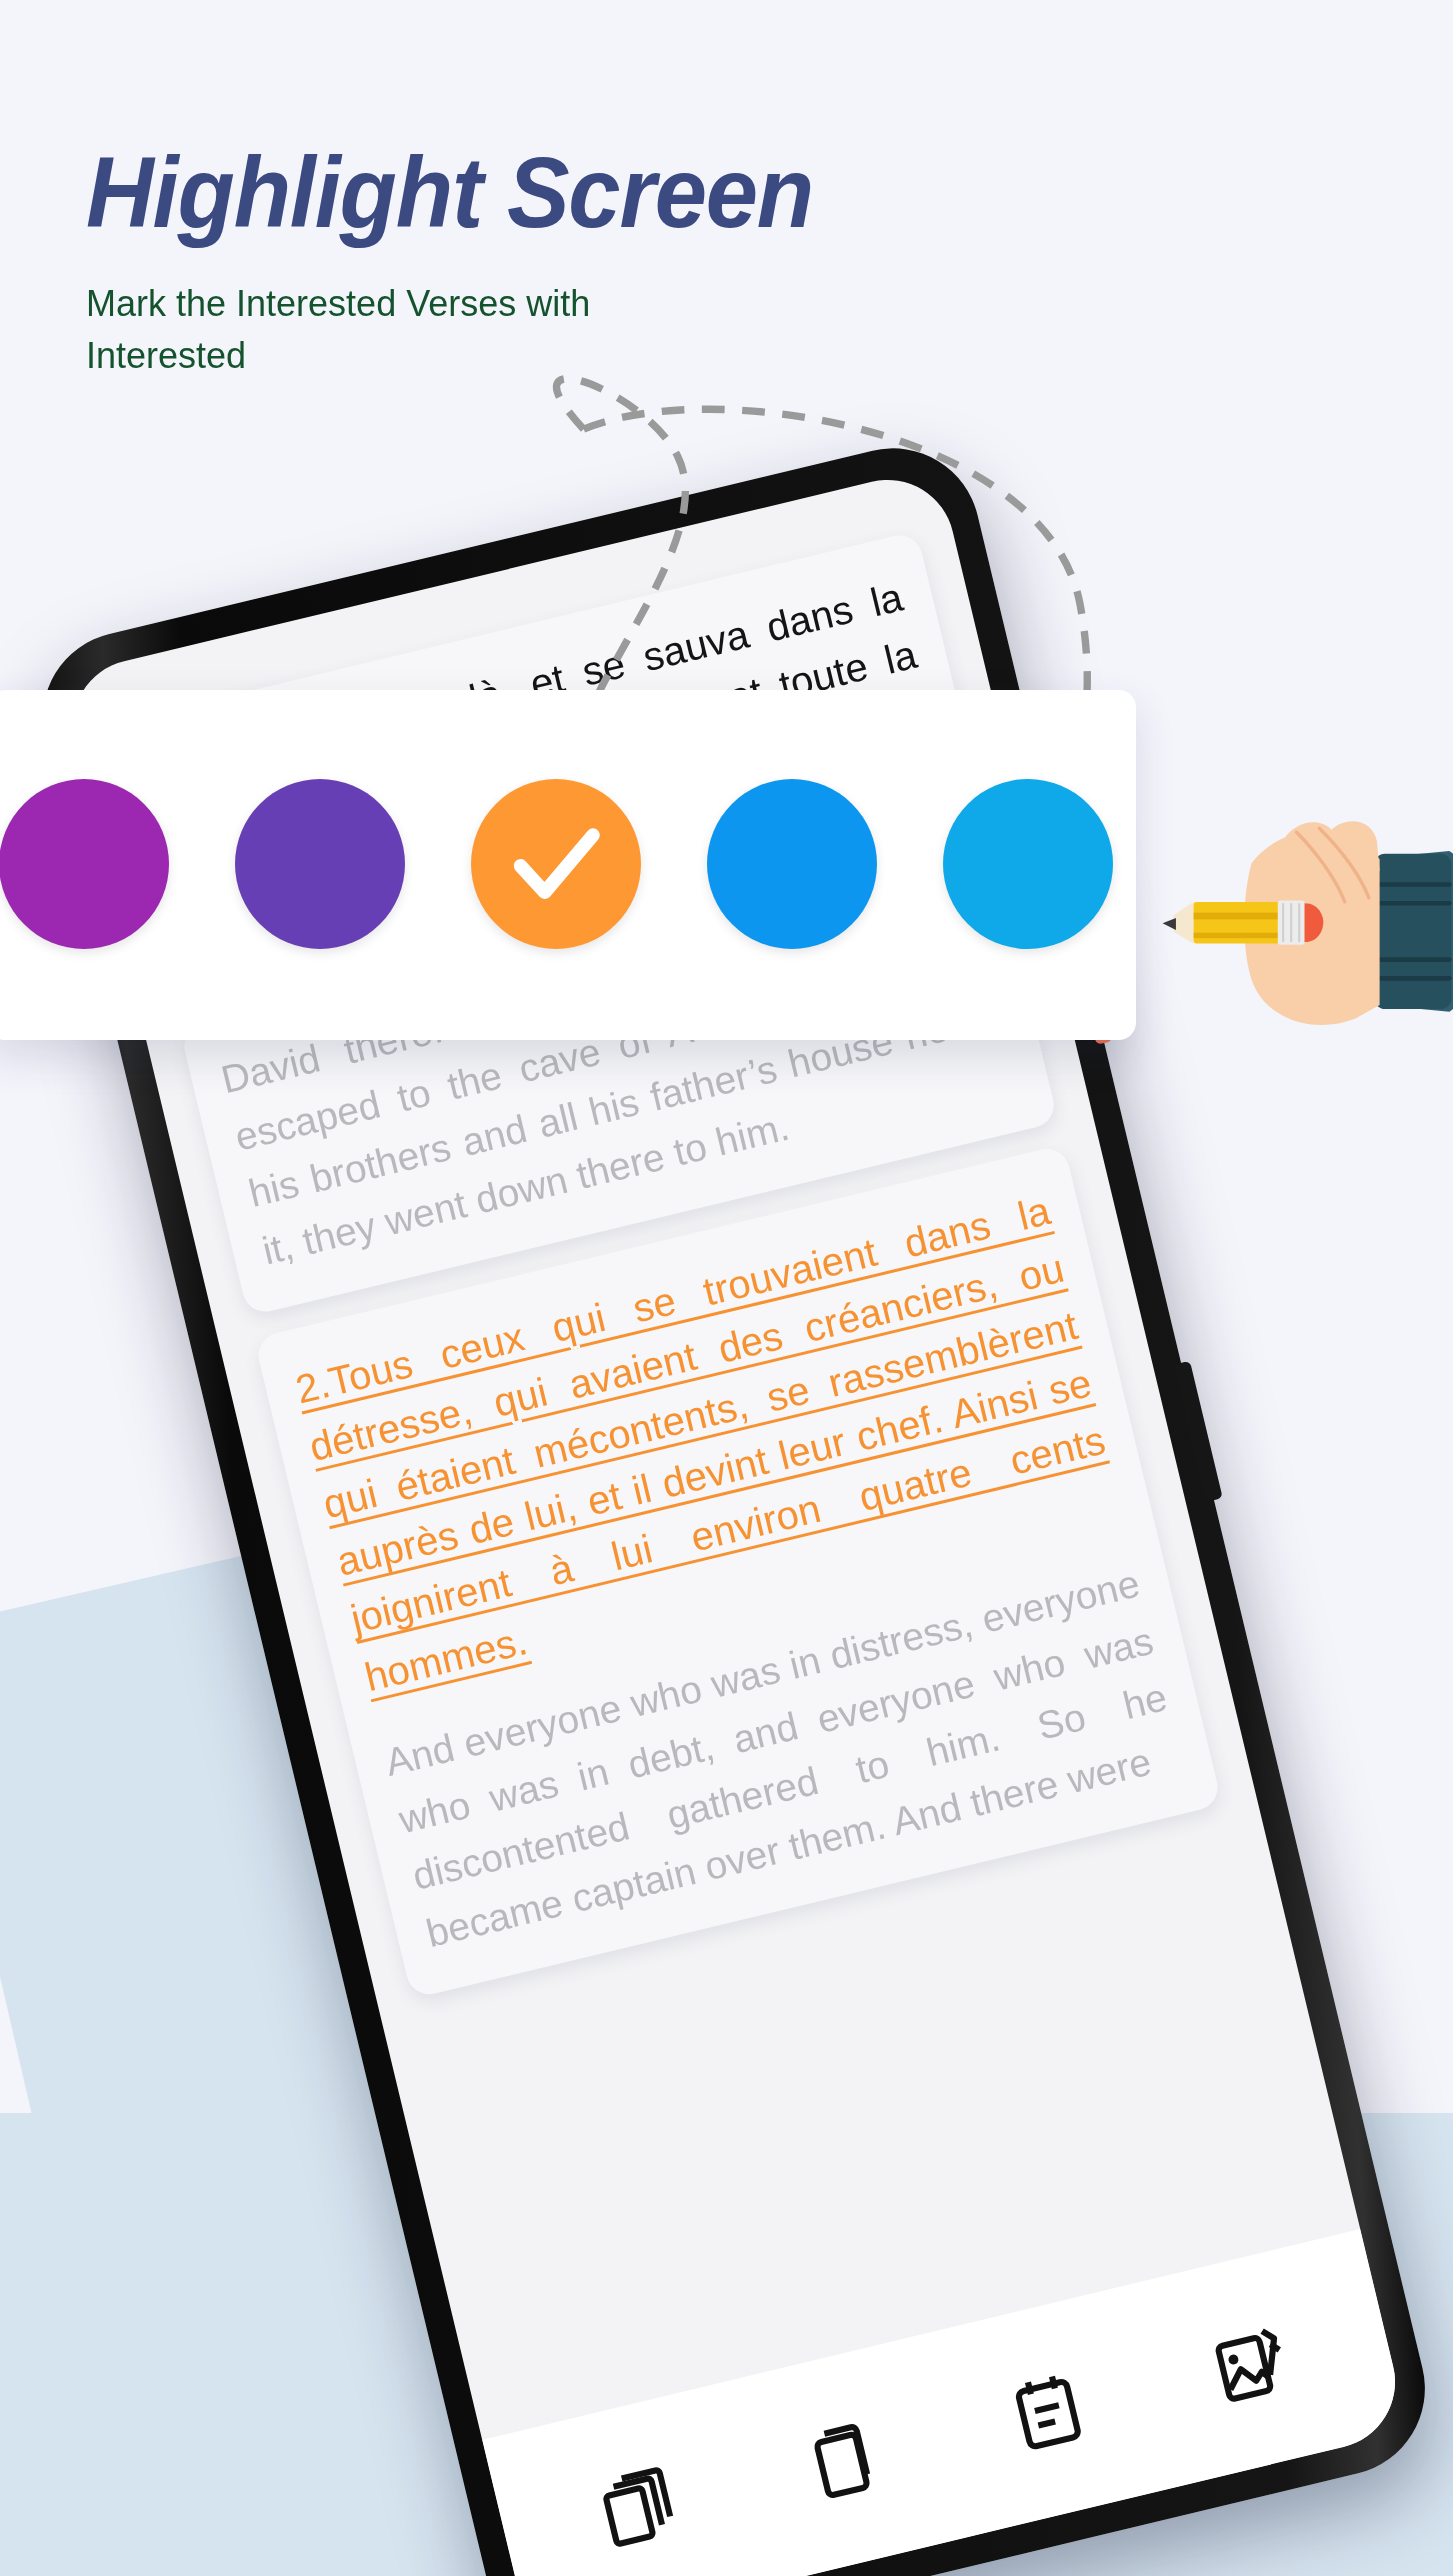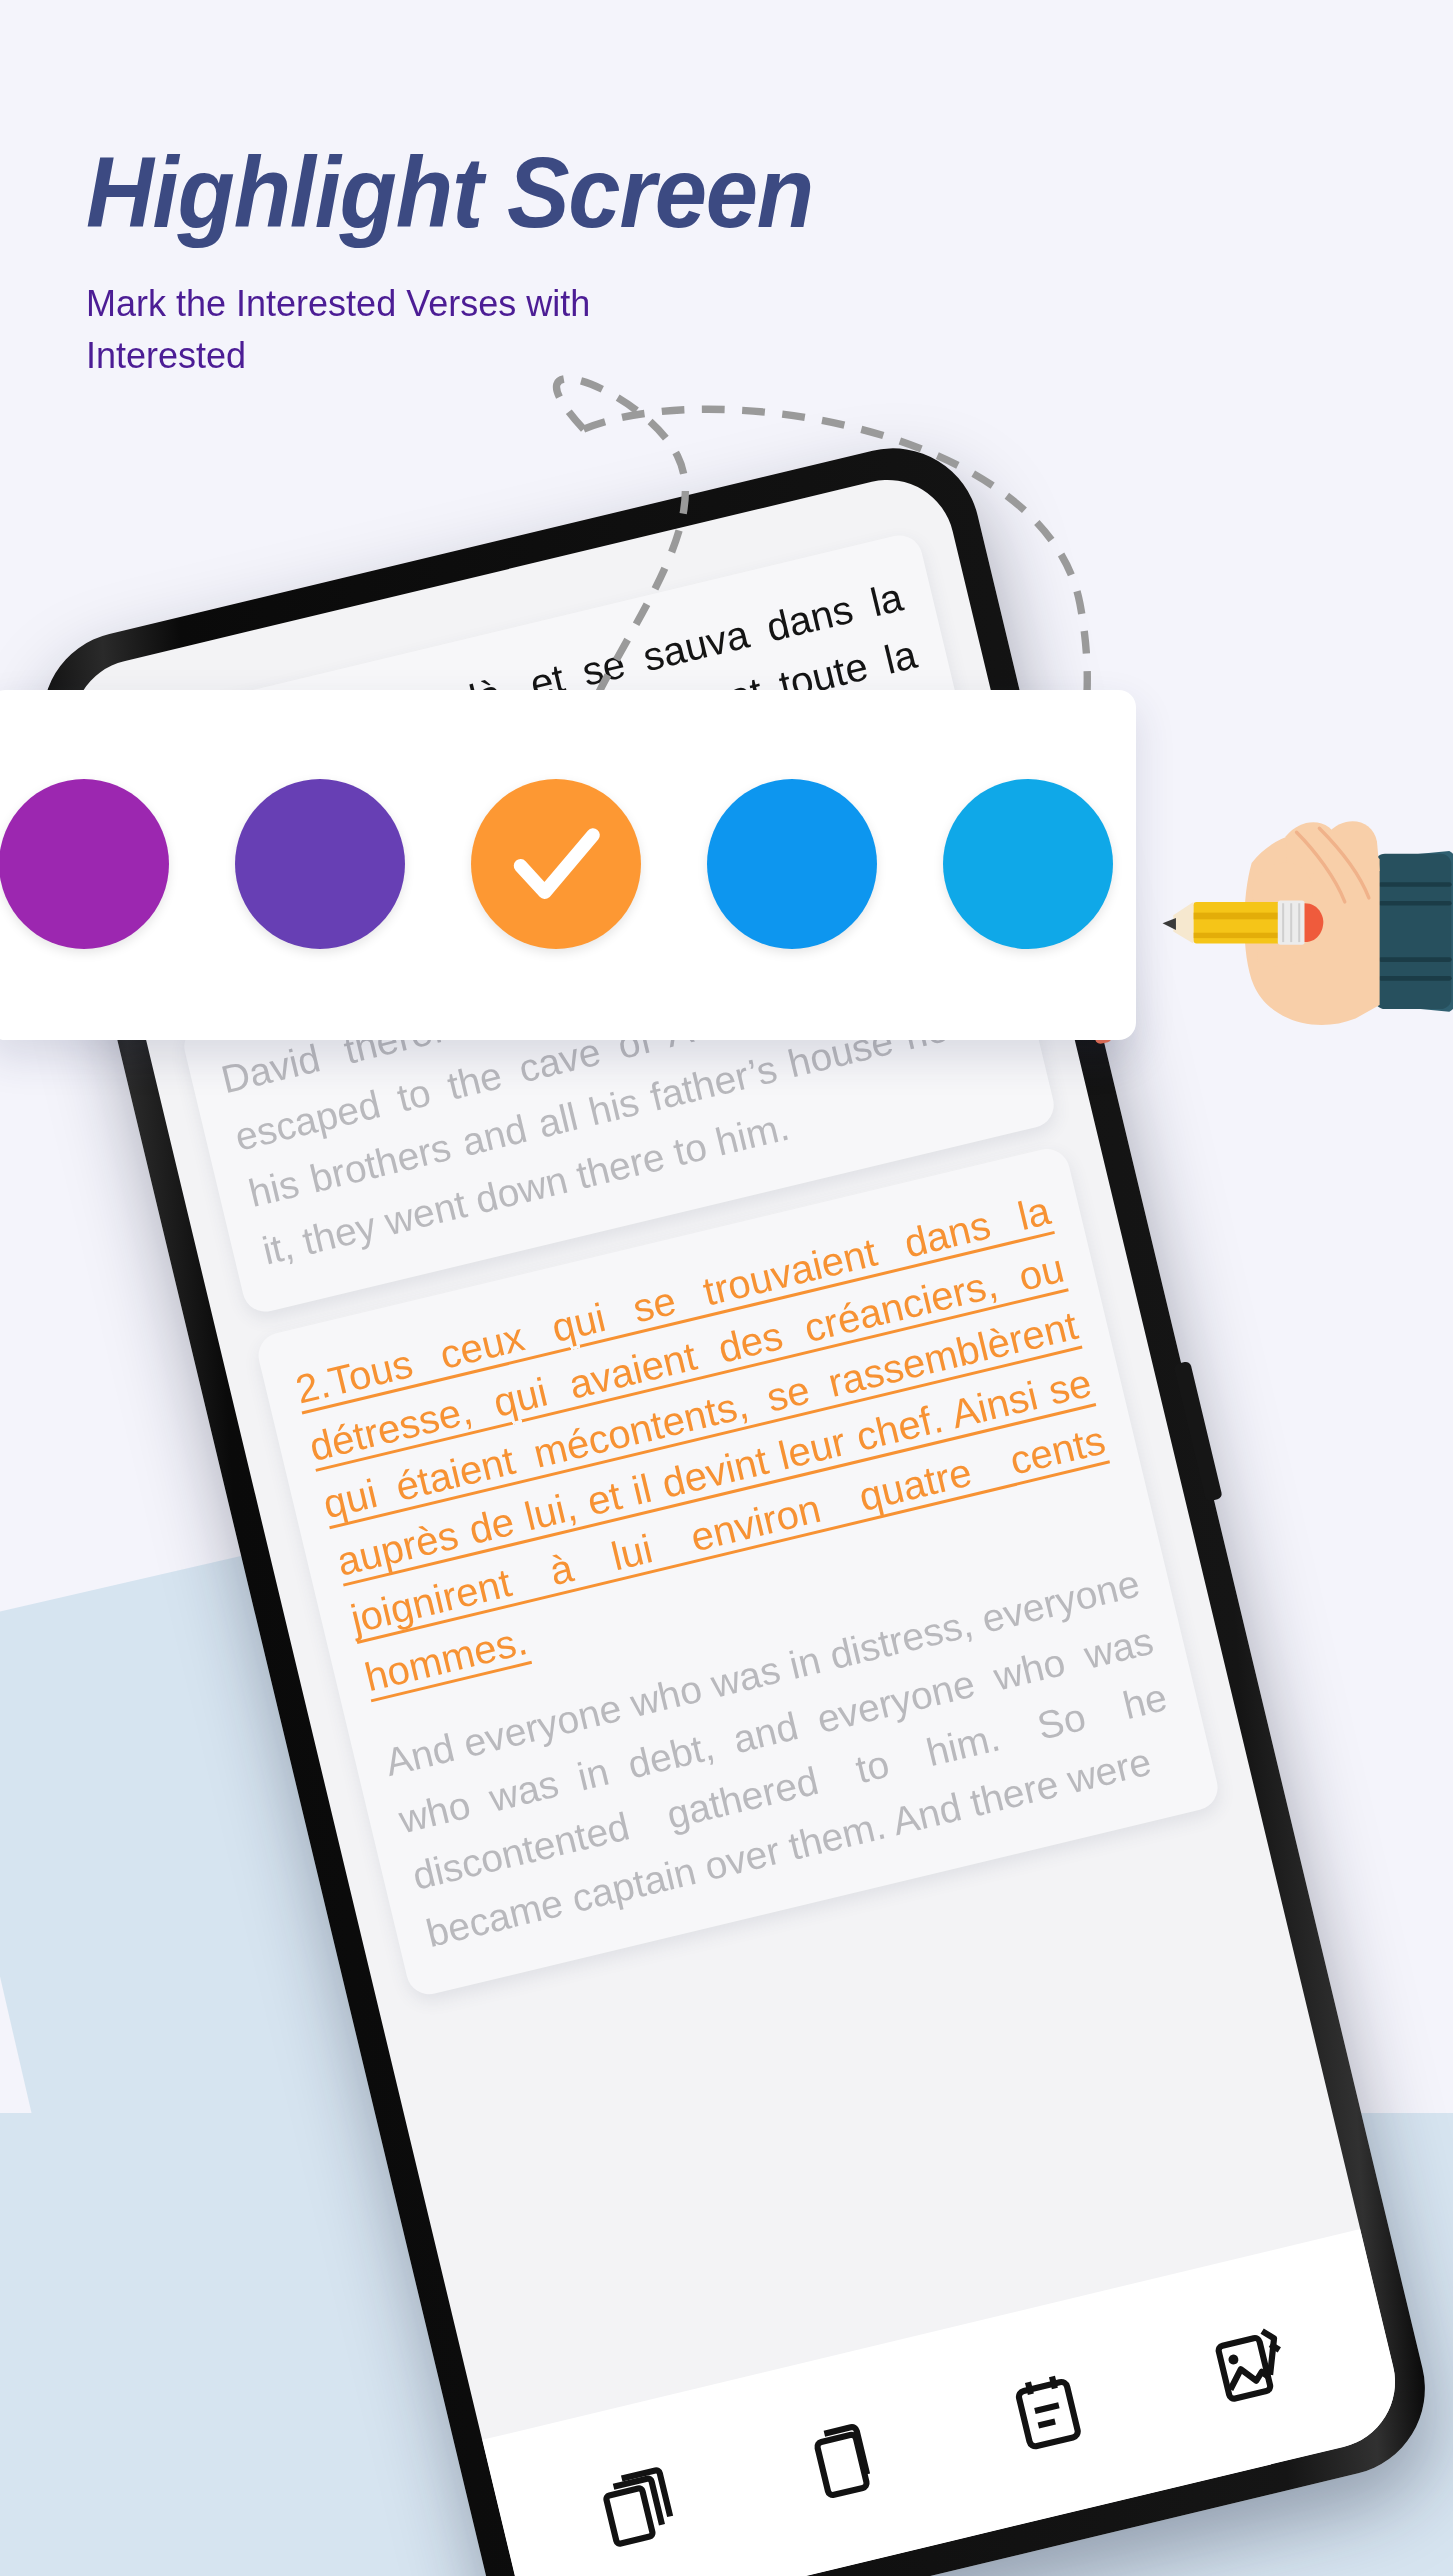--- a/index.html
+++ b/index.html
@@ -22,21 +22,21 @@
   }
 
   
   .header{position:absolute;left:86px;top:108px;width:1208px;margin-top:34px;}
   .title{
     font-size:101px;line-height:1.0;font-weight:bold;font-style:italic;
     color:#3c4a82;letter-spacing:-1.3px;white-space:nowrap;
     transform:scaleX(0.93);transform-origin:left center;
   }
   .subtitle{
-    margin-top:35px;font-size:36px;line-height:1.45;color:#4c1d95;
+    margin-top:35px;font-size:36px;line-height:1.45;color:#14532d;
     max-width:704px;font-weight:400;
   }
 
   
   .phone-wrap{
     position:absolute;left:114px;top:523px;width:1020px;height:2214px;
     transform:rotate(-13.5deg);transform-origin:50% 20%;
   }
   .phone-body{
     position:absolute;left:0;top:0;width:959px;height:2080px;

